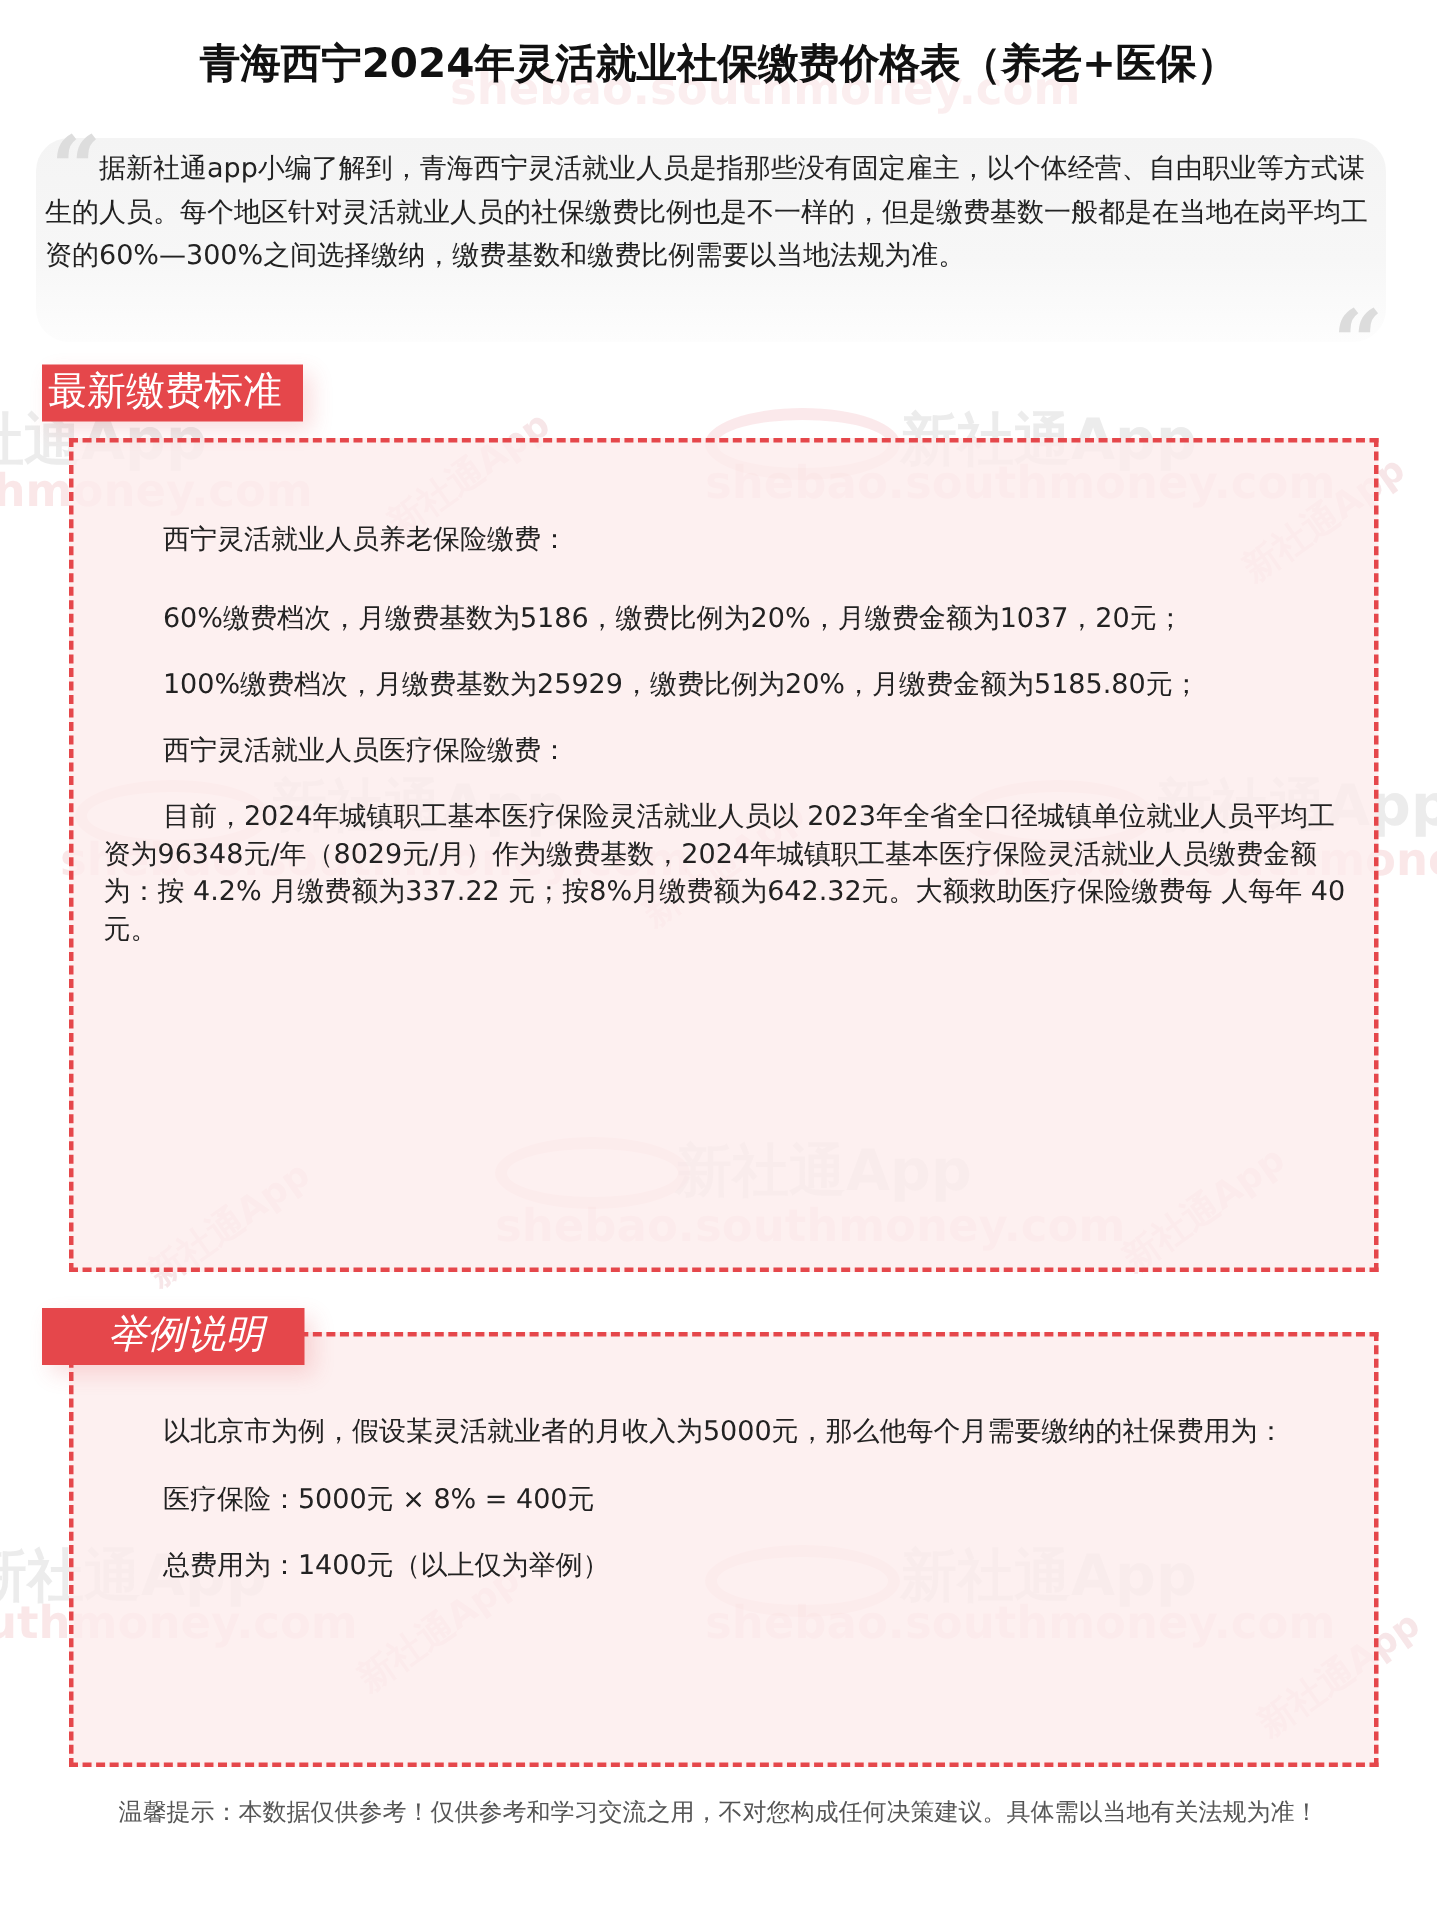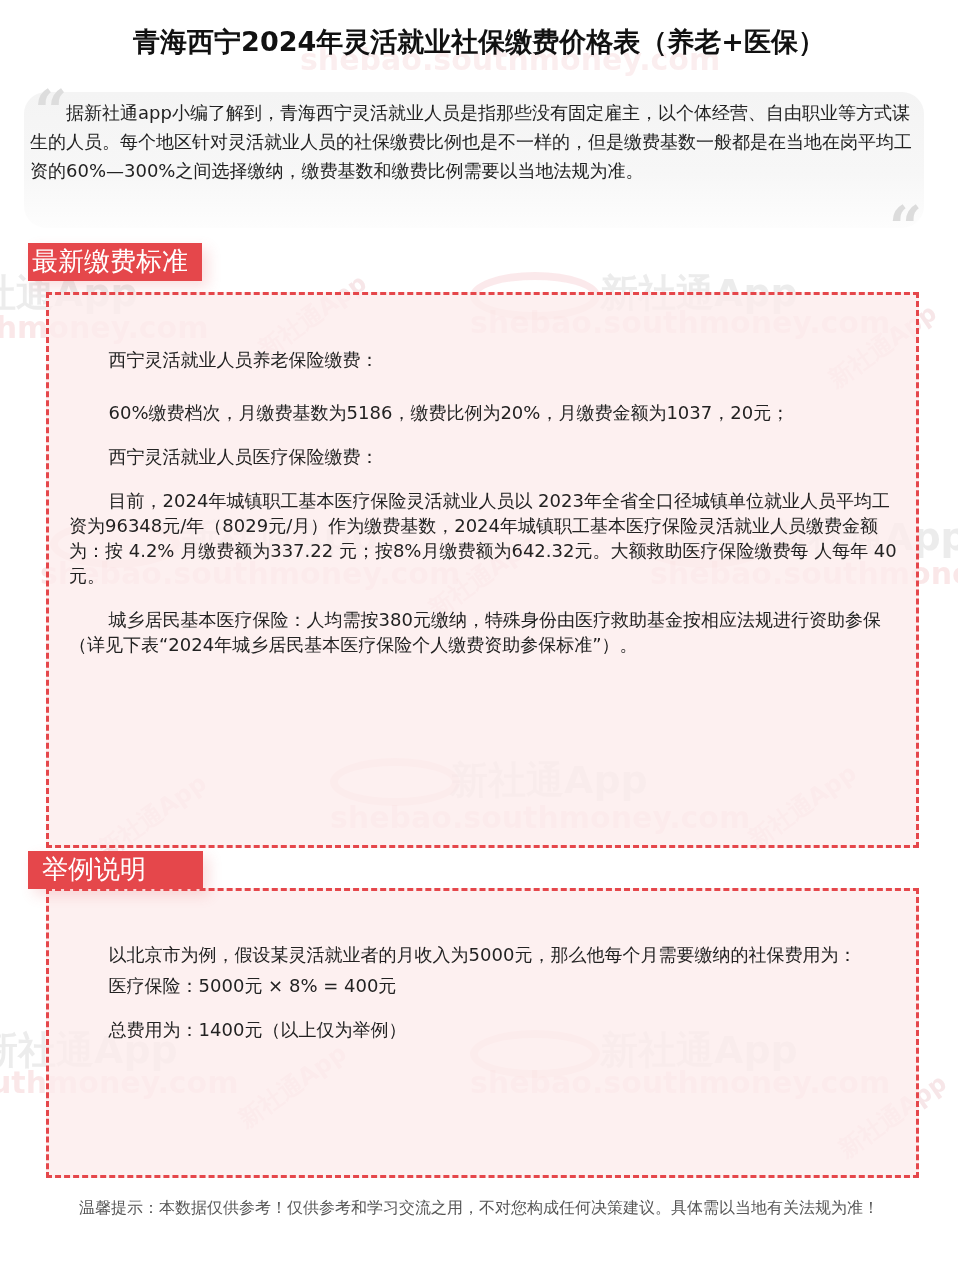--- a/index.html
+++ b/index.html
@@ -28,21 +28,21 @@
   .intro p {
     position: relative; padding: 6px 10px 0 6px; font-size: 18px; line-height: 29px; color: #222;
     text-indent: 2em;
   }
 
   .sec-label {
     position: absolute; left: 28px; height: 38px; background: #e5474b; color: #fff;
     font-size: 26px; line-height: 36px; z-index: 3; box-shadow: 6px 6px 14px rgba(229,71,75,0.18);
   }
   .sec-label.l1 { top: 243px; width: 174px; padding-left: 4px; }
-  .sec-label.l2 { top: 851px; width: 175px; padding-left: 14px; }
+  .sec-label.l2 { top: 872px; width: 175px; padding-left: 44px; font-style: italic; }
 
   .box {
     position: absolute; left: 46px; width: 873px; background: rgba(253,236,236,0.8);
     border: 3px dashed #e5474b; z-index: 1;
   }
   .box.b1 { top: 292px; height: 556px; }
   .box.b2 { top: 888px; height: 290px; }
 
   .box p { position: relative; z-index: 2; font-size: 18px; line-height: 25px; color: #222; text-indent: 2.2em; padding: 0 18px 0 20px; }
 
@@ -91,25 +91,25 @@
 <div class="intro">
   <span class="quote-l">“</span>
   <p>据新社通app小编了解到，青海西宁灵活就业人员是指那些没有固定雇主，以个体经营、自由职业等方式谋生的人员。每个地区针对灵活就业人员的社保缴费比例也是不一样的，但是缴费基数一般都是在当地在岗平均工资的60%—300%之间选择缴纳，缴费基数和缴费比例需要以当地法规为准。</p>
   <span class="quote-r">“</span>
 </div>
 
 <div class="sec-label l1">最新缴费标准</div>
 <div class="box b1">
   <p style="margin-top:52px;">西宁灵活就业人员养老保险缴费：</p>
   <p style="margin-top:28px;">60%缴费档次，月缴费基数为5186，缴费比例为20%，月缴费金额为1037，20元；</p>
+  <p style="margin-top:19px;">100%缴费档次，月缴费基数为25929，缴费比例为20%，月缴费金额为5185.80元；</p>
   <p style="margin-top:19px;">西宁灵活就业人员医疗保险缴费：</p>
   <p style="margin-top:19px;">目前，2024年城镇职工基本医疗保险灵活就业人员以 2023年全省全口径城镇单位就业人员平均工资为96348元/年（8029元/月）作为缴费基数，2024年城镇职工基本医疗保险灵活就业人员缴费金额为：按 4.2% 月缴费额为337.22 元；按8%月缴费额为642.32元。大额救助医疗保险缴费每 人每年 40 元。</p>
-  <p style="margin-top:19px;">城乡居民基本医疗保险：人均需按380元缴纳，特殊身份由医疗救助基金按相应法规进行资助参保（详见下表“2024年城乡居民基本医疗保险个人缴费资助参保标准”）。</p>
 </div>
 
 <div class="sec-label l2">举例说明</div>
 <div class="box b2">
   <p style="margin-top:51px;">以北京市为例，假设某灵活就业者的月收入为5000元，那么他每个月需要缴纳的社保费用为：</p>
-  <p style="margin-top:6px;">医疗保险：5000元 × 8% = 400元</p>
+  <p style="margin-top:20px;">医疗保险：5000元 × 8% = 400元</p>
   <p style="margin-top:19px;">总费用为：1400元（以上仅为举例）</p>
 </div>
 
 <div class="footer">温馨提示：本数据仅供参考！仅供参考和学习交流之用，不对您构成任何决策建议。具体需以当地有关法规为准！</div>
 
 </body></html>

